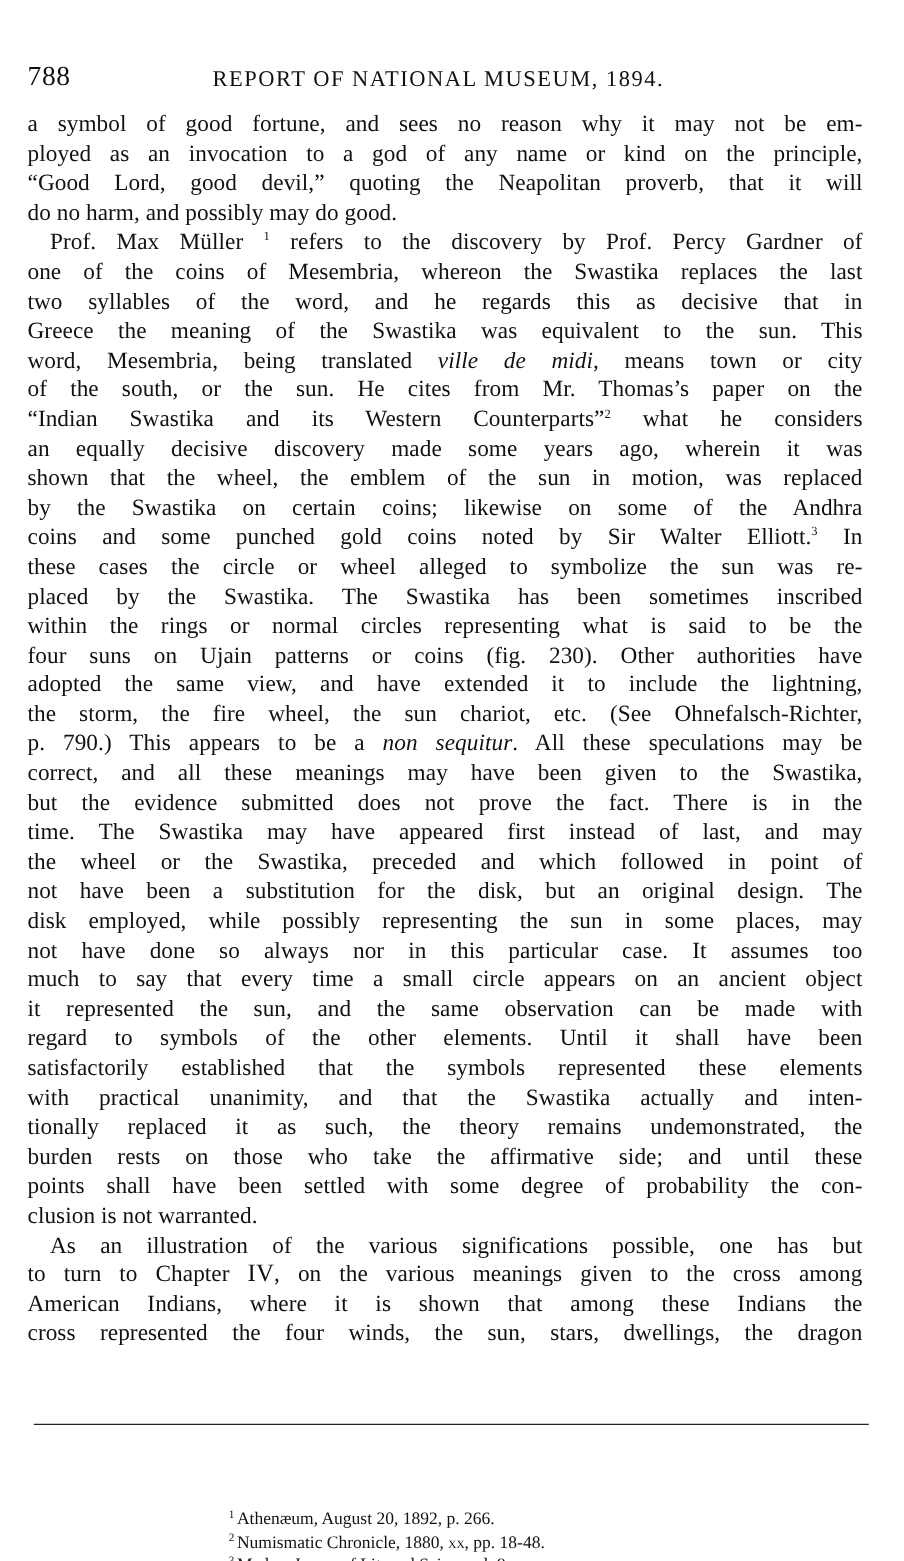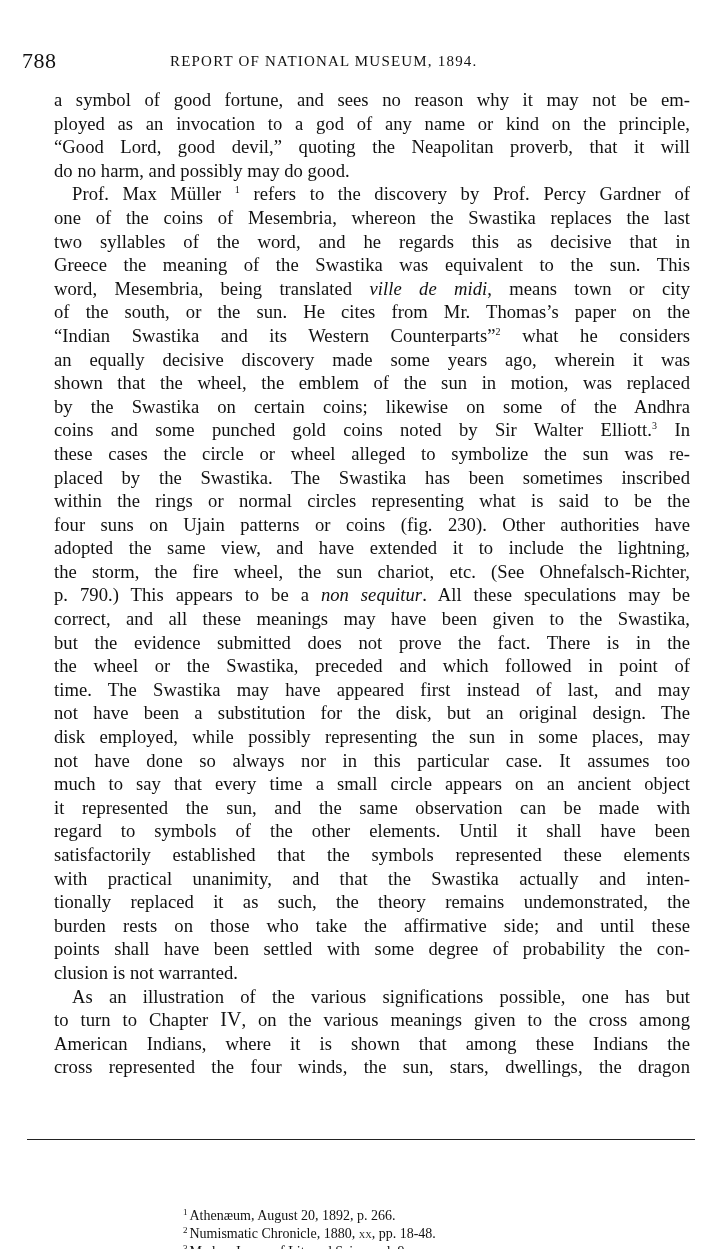--- a/index.html
+++ b/index.html
@@ -35,40 +35,39 @@
       top: 0;
       font-family: "Liberation Serif", serif;
       font-size: 22px;
       letter-spacing: 0.5px;
     }
     .running-title {
       position: absolute;
       left: 148px;
       top: 5px;
       font-family: "Liberation Serif", serif;
-      font-size: 15px;
+      font-size: 18px;
       letter-spacing: 1.2px;
     }
     .body-text {
       position: absolute;
       left: 22px;
       top: 88px;
       width: 668px;
     }
     .line {
       display: block;
       height: 23.6px;
       line-height: 23.6px;
       font-family: "Liberation Serif", serif;
       font-size: 18.6px;
       white-space: nowrap;
       text-align: justify;
       text-align-last: justify;
       letter-spacing: 0.05px;
-      margin-left: 32px;
     }
     .line.last {
       text-align-last: left;
     }
     .line.indent {
       padding-left: 18px;
     }
     .ital {
       font-style: italic;
     }
@@ -143,22 +142,22 @@
     <span class="line"><span>coins and some punched gold coins noted by Sir Walter Elliott.</span><sup>3</sup> <span>In</span></span>
     <span class="line">these cases the circle or wheel alleged to symbolize the sun was re-</span>
     <span class="line">placed by the Swastika. The Swastika has been sometimes inscribed</span>
     <span class="line">within the rings or normal circles representing what is said to be the</span>
     <span class="line">four suns on Ujain patterns or coins (fig. 230). Other authorities have</span>
     <span class="line">adopted the same view, and have extended it to include the lightning,</span>
     <span class="line">the storm, the fire wheel, the sun chariot, etc. (See Ohnefalsch-Richter,</span>
     <span class="line"><span>p. 790.) This appears to be a</span> <span class="ital">non sequitur</span><span>. All these speculations may be</span></span>
     <span class="line">correct, and all these meanings may have been given to the Swastika,</span>
     <span class="line">but the evidence submitted does not prove the fact. There is in the</span>
+    <span class="line">time. The Swastika may have appeared first instead of last, and may</span>
     <span class="line">the wheel or the Swastika, preceded and which followed in point of</span>
-    <span class="line">time. The Swastika may have appeared first instead of last, and may</span>
     <span class="line">not have been a substitution for the disk, but an original design. The</span>
     <span class="line">disk employed, while possibly representing the sun in some places, may</span>
     <span class="line">not have done so always nor in this particular case. It assumes too</span>
     <span class="line">much to say that every time a small circle appears on an ancient object</span>
     <span class="line">it represented the sun, and the same observation can be made with</span>
     <span class="line">regard to symbols of the other elements. Until it shall have been</span>
     <span class="line">satisfactorily established that the symbols represented these elements</span>
     <span class="line">with practical unanimity, and that the Swastika actually and inten-</span>
     <span class="line">tionally replaced it as such, the theory remains undemonstrated, the</span>
     <span class="line">burden rests on those who take the affirmative side; and until these</span>

